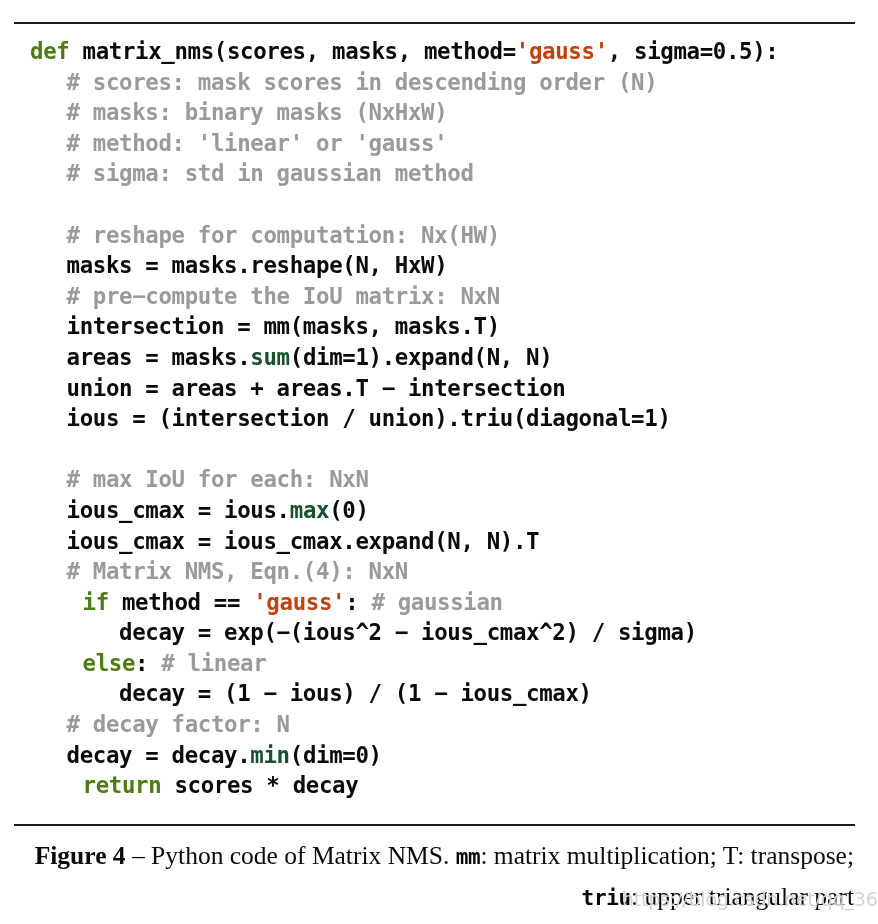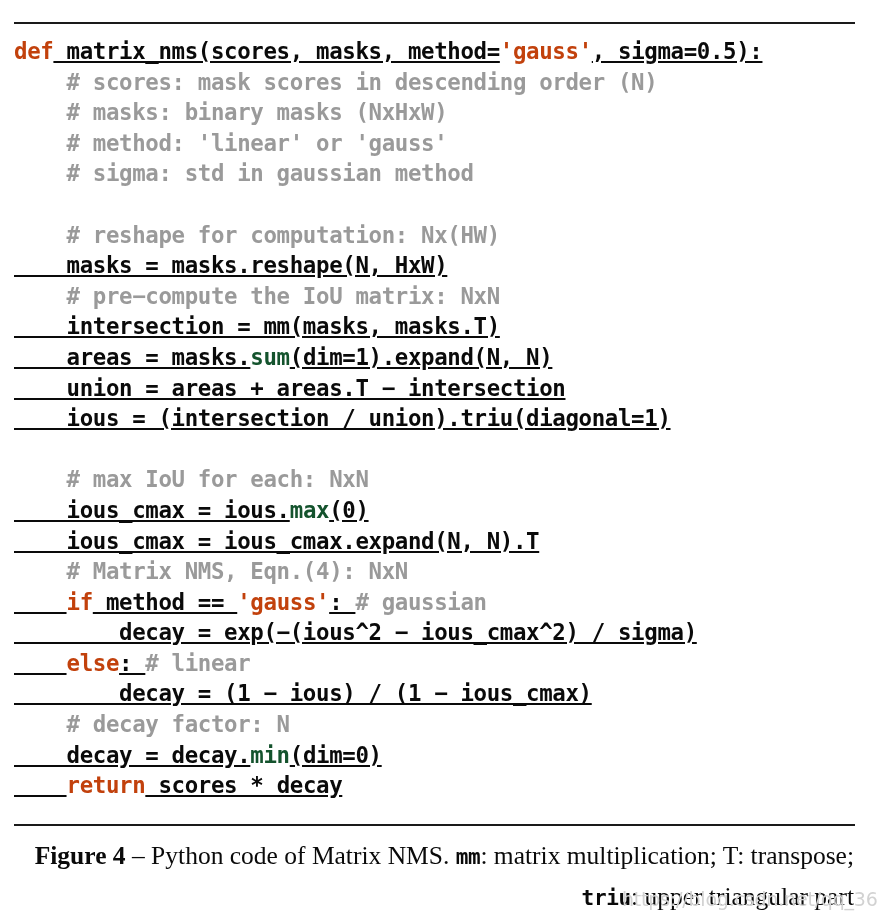--- a/index.html
+++ b/index.html
@@ -47,25 +47,25 @@
     letter-spacing: -0.35px;
     white-space: pre;
     color: #0a0a0a;
   }
   .code-line {
     height: 30.6px;
     white-space: pre;
   }
   .code-line.blank { height: 30.6px; }
 
-  .tok-kw  { color: #c2410c; }
+  .tok-kw  { color: #4d7c0f; margin-left: 16px; }
   .tok-bi  { color: #14532d; }
   .tok-str { color: #c2410c; }
   .tok-cm  { color: #9a9a9a; font-weight: 700; text-align: center; }
-  .tok-pl  { color: #0a0a0a; text-decoration: underline; }
+  .tok-pl  { color: #0a0a0a; }
 
   
   #figure-caption {
     position: absolute;
     left: 14px;
     top: 836px;
     width: 840px;
     font-family: "Liberation Serif", serif;
     font-size: 25.5px;
     line-height: 40px;

